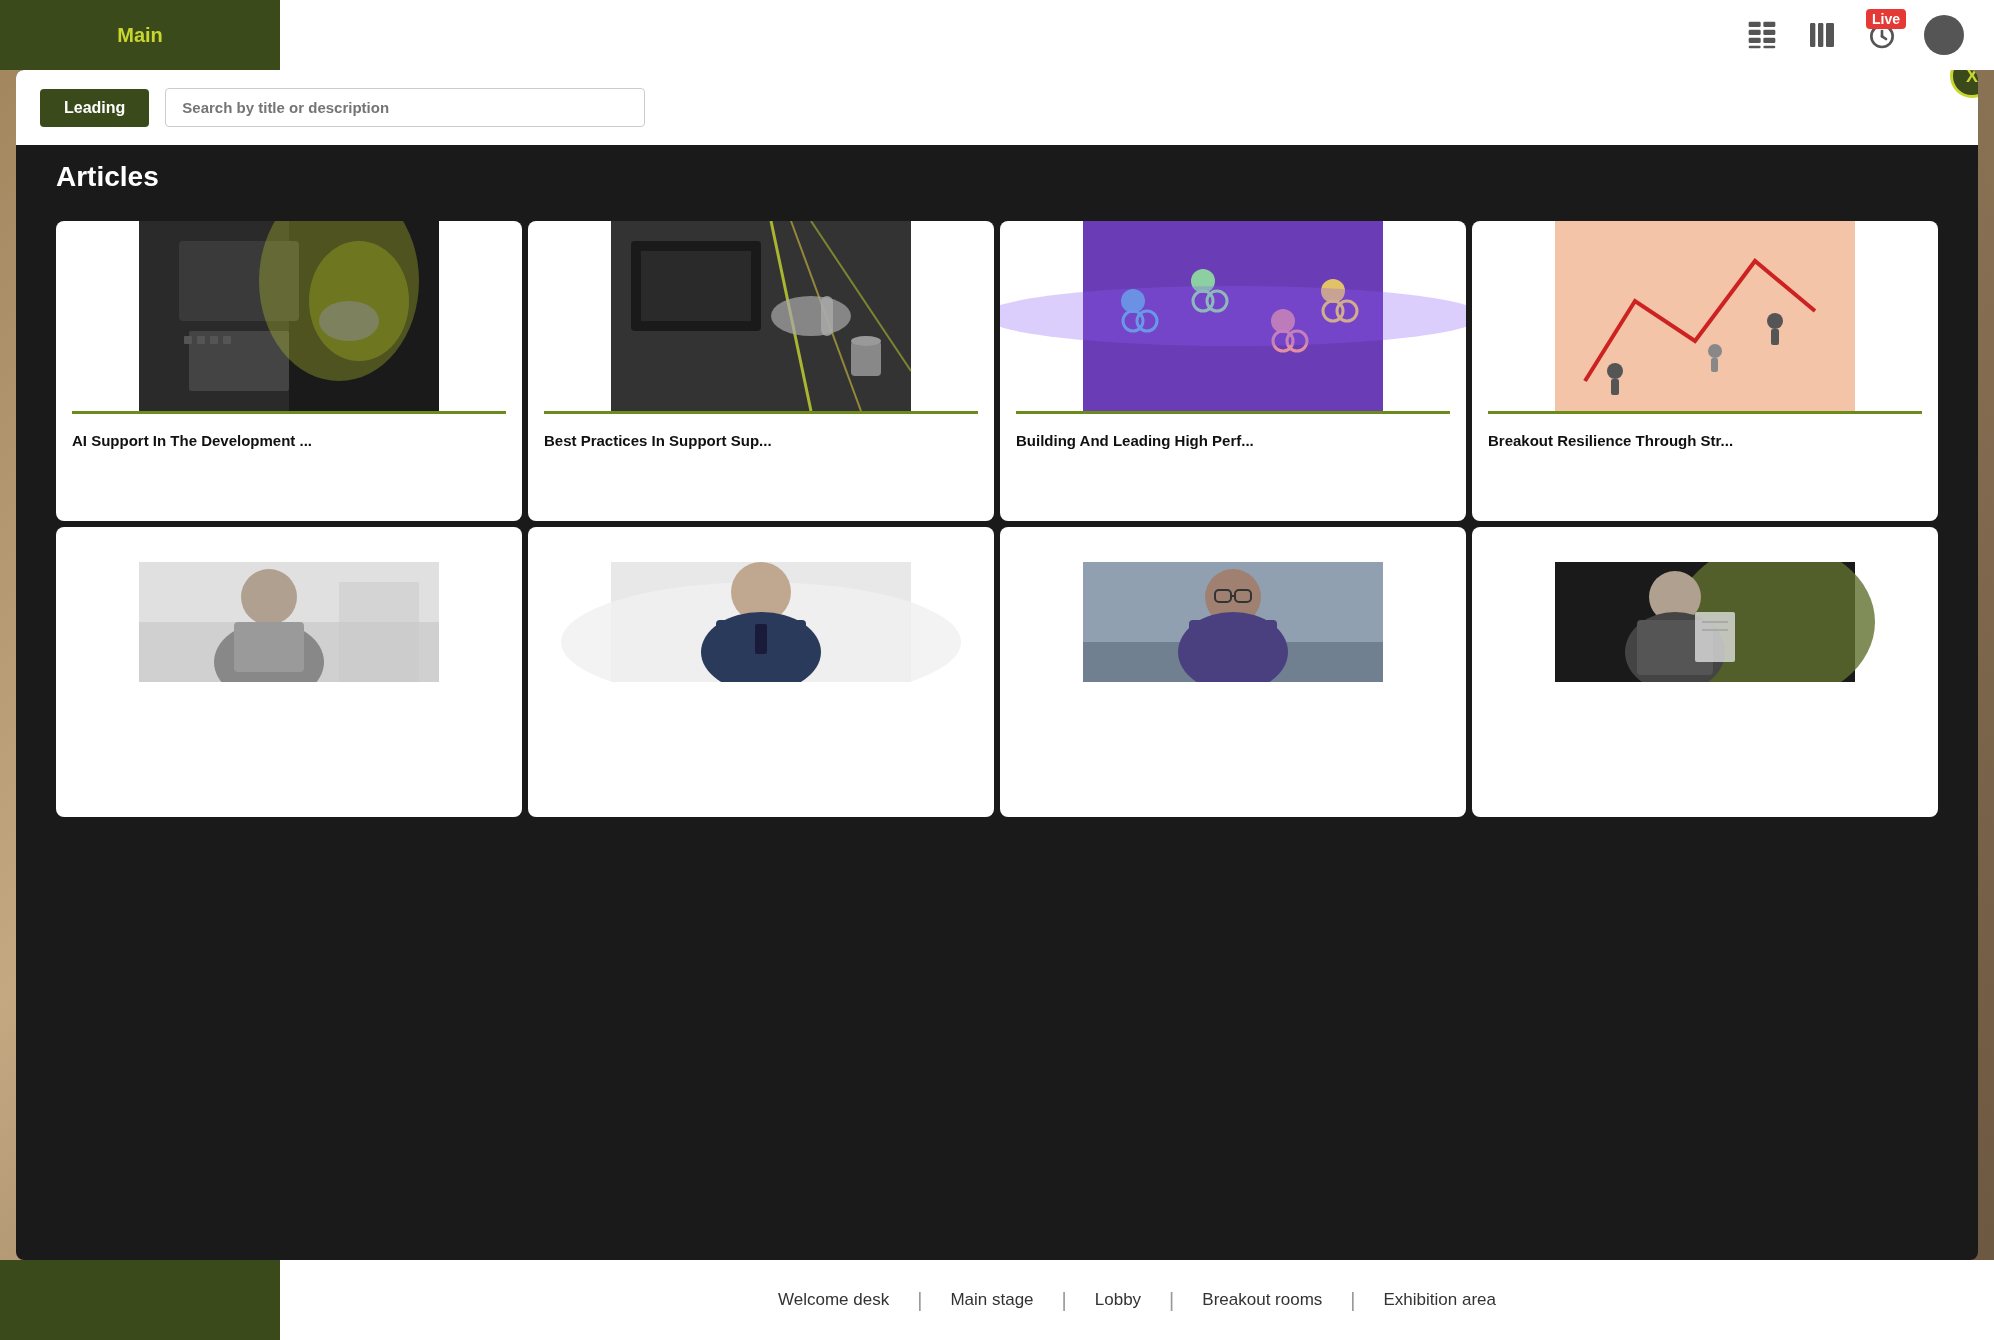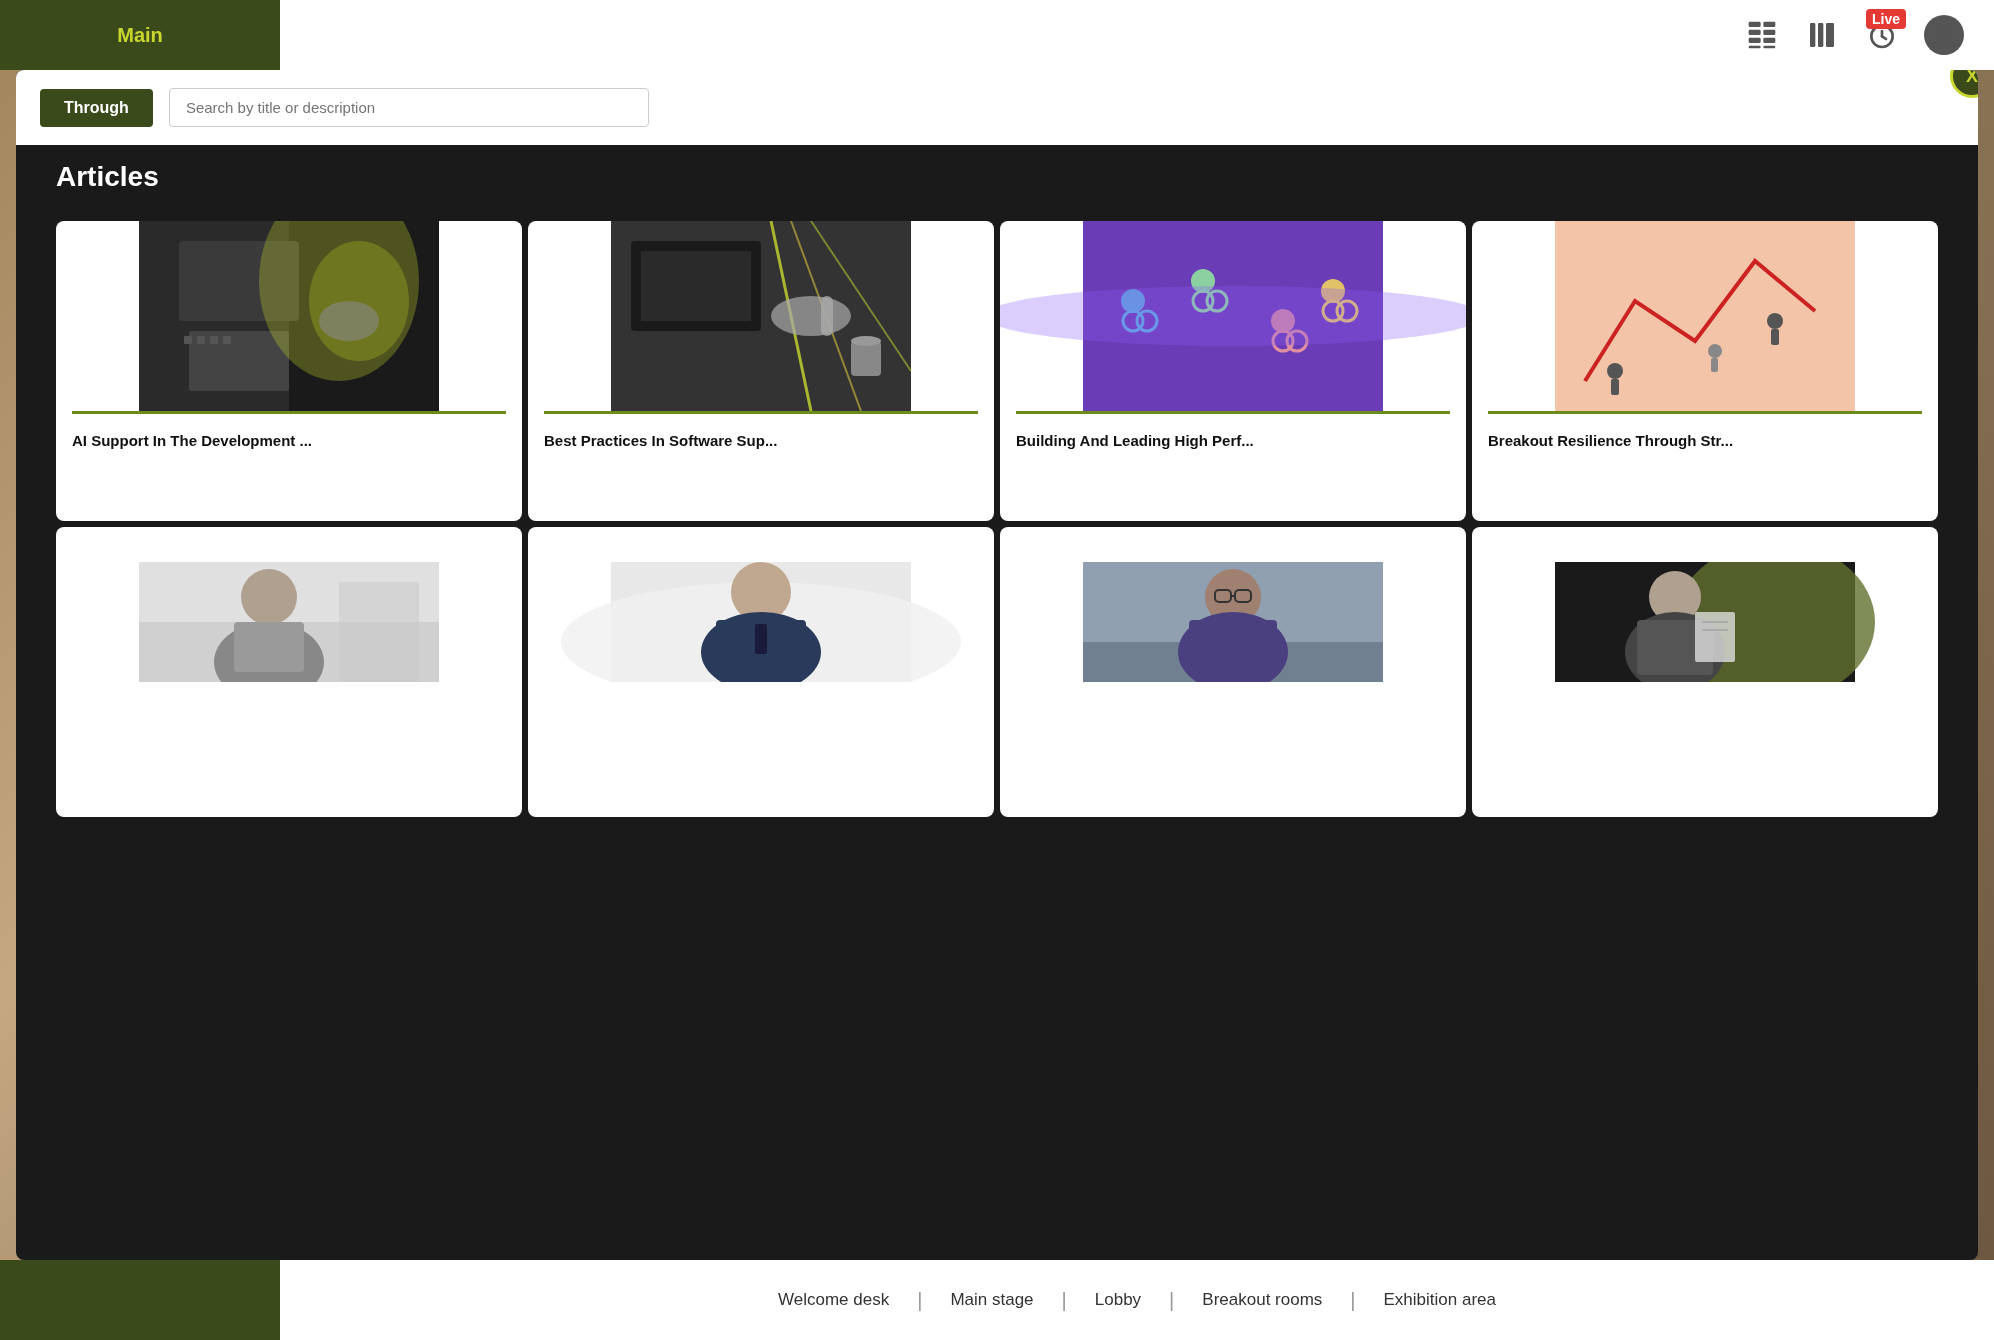--- a/index.html
+++ b/index.html
@@ -131,20 +131,21 @@
 
     .search-input {
       flex: 1;
       max-width: 480px;
       border: 1px solid #ccc;
       border-radius: 4px;
       padding: 10px 16px;
       font-size: 15px;
       color: #999;
       outline: none;
+      font-weight: bold;
     }
 
     .close-x-button {
       position: absolute;
       top: -16px;
       right: -16px;
       width: 44px;
       height: 44px;
       background: #3a4a1a;
       color: #c8d630;
@@ -298,21 +299,21 @@
         <circle cx="12" cy="8" r="4"></circle>
         <path d="M4 20c0-4 3.6-7 8-7s8 3 8 7"></path>
       </svg>
     </div>
   </div>
 </nav>
 
 <div class="main-modal">
 
   <div class="filter-bar">
-    <button class="filter-button">Through</button>
+    <button class="filter-button">Leading</button>
     <input class="search-input" type="text" placeholder="Search by title or description" style="">
     <button class="close-x-button">X</button>
   </div>
 
   <div class="articles-area">
     <h2 class="articles-title">Articles</h2>
 
     <div class="articles-grid">
 
       <div class="article-card">
@@ -352,21 +353,21 @@
             <line x1="200" y1="0" x2="300" y2="150" stroke="#c8d630" stroke-width="2" opacity="0.5"></line>
 
             <ellipse cx="200" cy="95" rx="40" ry="20" fill="#aaa" opacity="0.7"></ellipse>
             <rect x="210" y="75" width="12" height="40" rx="6" fill="#aaa" opacity="0.8"></rect>
 
             <rect x="240" y="120" width="30" height="35" rx="4" fill="#888"></rect>
             <ellipse cx="255" cy="120" rx="15" ry="5" fill="#999"></ellipse>
           </svg>
         </div>
         <div class="article-card-divider"></div>
-        <div class="article-card-title">Best Practices In Software Sup...</div>
+        <div class="article-card-title">Best Practices In Support Sup...</div>
       </div>
 
       <div class="article-card">
         <div class="article-card-image">
           <svg width="100%" height="190" viewBox="0 0 300 190" xmlns="http://www.w3.org/2000/svg">
             <rect width="300" height="190" fill="#6a3cb5"></rect>
 
             <circle cx="50" cy="80" r="12" fill="#5bb4e0" opacity="0.9"></circle>
             <circle cx="50" cy="100" r="10" fill="none" stroke="#5bb4e0" stroke-width="3"></circle>
             <circle cx="64" cy="100" r="10" fill="none" stroke="#5bb4e0" stroke-width="3"></circle>

